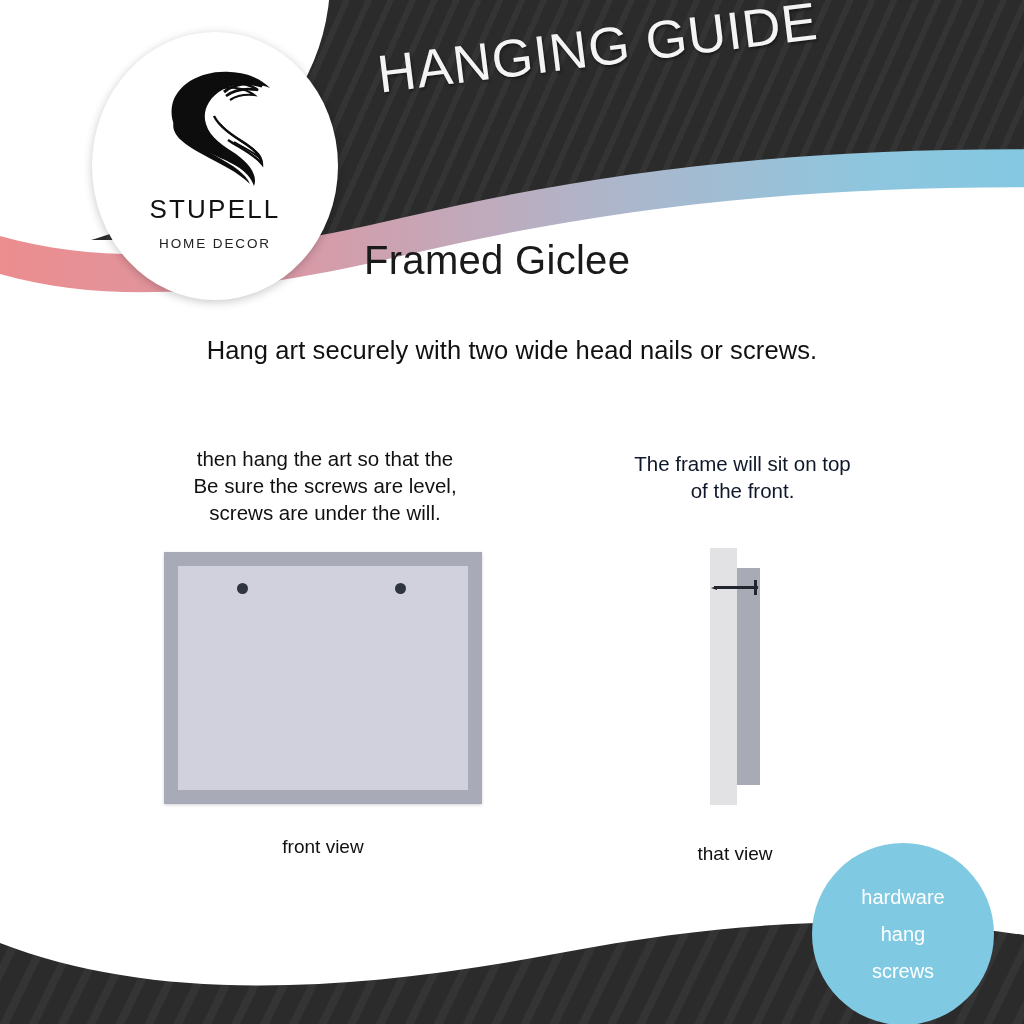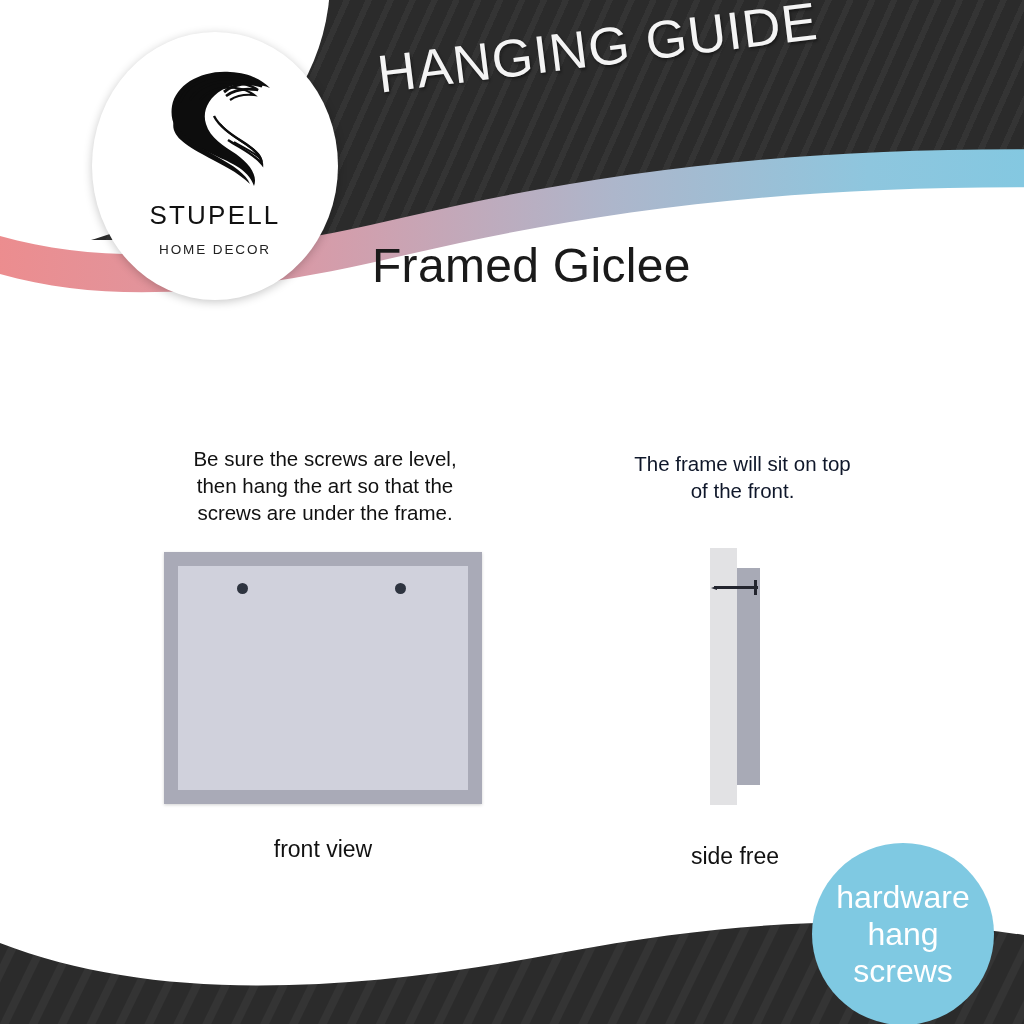--- a/index.html
+++ b/index.html
@@ -47,41 +47,41 @@
 
   
   .logo-badge{
     position:absolute;left:92px;top:32px;width:246px;height:268px;
     background:#ffffff;border-radius:50%;
     box-shadow:0 2px 10px rgba(0,0,0,0.22);
     display:flex;flex-direction:column;align-items:center;justify-content:flex-start;
   }
   .logo-mark{margin-top:30px;width:130px;height:132px;}
   .logo-word{
-    font-size:26px;letter-spacing:2.2px;color:#111;margin-top:6px;
+    font-size:26px;letter-spacing:2.2px;color:#111;
     font-family:"Liberation Sans",sans-serif;font-weight:400;
   }
   .logo-sub{
     font-size:13.5px;letter-spacing:1.9px;color:#222;margin-top:11px;
     font-family:"Liberation Sans",sans-serif;
   }
 
   
   .title{
     position:absolute;left:374px;top:44px;width:520px;
     transform:rotate(-7deg);transform-origin:left top;
     color:#f4f4f4;font-size:53px;letter-spacing:1px;font-weight:400;
     font-family:"Liberation Sans",sans-serif;
     text-shadow:1px 2px 3px rgba(0,0,0,0.45);
     white-space:nowrap;
   }
 
   .subtitle{
-    position:absolute;left:372px;top:238px;
-    font-size:48px;color:#1a1a1a;font-weight:400;letter-spacing:0.3px;
+    position:absolute;left:364px;top:238px;
+    font-size:40px;color:#1a1a1a;font-weight:400;letter-spacing:0.3px;
   }
 
   .lead{
     position:absolute;left:0;top:336px;width:1024px;text-align:center;
     font-size:25.5px;color:#111;letter-spacing:0.1px;
   }
 
   
   .cap-left{
     position:absolute;left:160px;top:445px;width:330px;text-align:center;
@@ -126,31 +126,31 @@
     position:absolute;left:754px;top:580px;width:3px;height:15px;
     background:#23252e;
   }
   .nail-tip{
     position:absolute;left:711px;top:586px;width:0;height:0;
     border-top:2.5px solid transparent;border-bottom:2.5px solid transparent;
     border-right:6px solid #23252e;
   }
 
   .view-label{
-    position:absolute;font-size:23px;color:#111;text-align:center;
+    position:absolute;font-size:19px;color:#111;text-align:center;
   }
   .view-label.front{left:164px;top:836px;width:318px;}
   .view-label.side{left:640px;top:843px;width:190px;}
 
   
   .badge{
     position:absolute;left:812px;top:843px;width:182px;height:182px;
     background:#7fc9e2;border-radius:50%;
     display:flex;flex-direction:column;align-items:center;justify-content:center;
-    color:#ffffff;font-size:32px;line-height:37px;text-align:left;
+    color:#ffffff;font-size:20px;line-height:37px;text-align:left;
   }
 </style>
 </head>
 <body>
 
 <div id="page">
 
   <div class="top-band">
     <div class="stripes"></div>
   </div>
@@ -208,44 +208,45 @@
                C104,90 94,86 84,80" fill="none" stroke="#0d0d0d" stroke-width="2"></path>
       <path d="M24,58 C30,74 48,84 66,94 C84,104 96,112 100,122
                C88,110 70,102 52,92 C32,81 20,72 24,58 Z" fill="#0d0d0d"></path>
     </svg>
     <div class="logo-word">STUPELL</div>
     <div class="logo-sub">HOME DECOR</div>
   </div>
 
   <div class="title">HANGING GUIDE</div>
   <div class="subtitle">Framed Giclee</div>
+  <div class="lead">Hang art securely with two wide head nails or screws.</div>
 
   <div class="cap-left">
+    <div>then hang the art so that the</div>
     <div>Be sure the screws are level,</div>
-    <div>then hang the art so that the</div>
-    <div>screws are under the frame.</div>
+    <div>screws are under the will.</div>
   </div>
   <div class="cap-right">
     <div>The frame will sit on top</div>
     <div>of the front.</div>
   </div>
 
   <div class="front-frame">
     <div class="front-mat"></div>
   </div>
   <div class="screw a"></div>
   <div class="screw b"></div>
   <div class="view-label front">front view</div>
 
   <div class="side-wall"></div>
   <div class="side-frame"></div>
   <div class="nail-tip"></div>
   <div class="nail"></div>
   <div class="nail-head"></div>
-  <div class="view-label side">side free</div>
+  <div class="view-label side">that view</div>
 
   <div class="badge">
     <div>hardware</div>
     <div>hang</div>
     <div>screws</div>
   </div>
 
 </div>
 
 </body></html>

